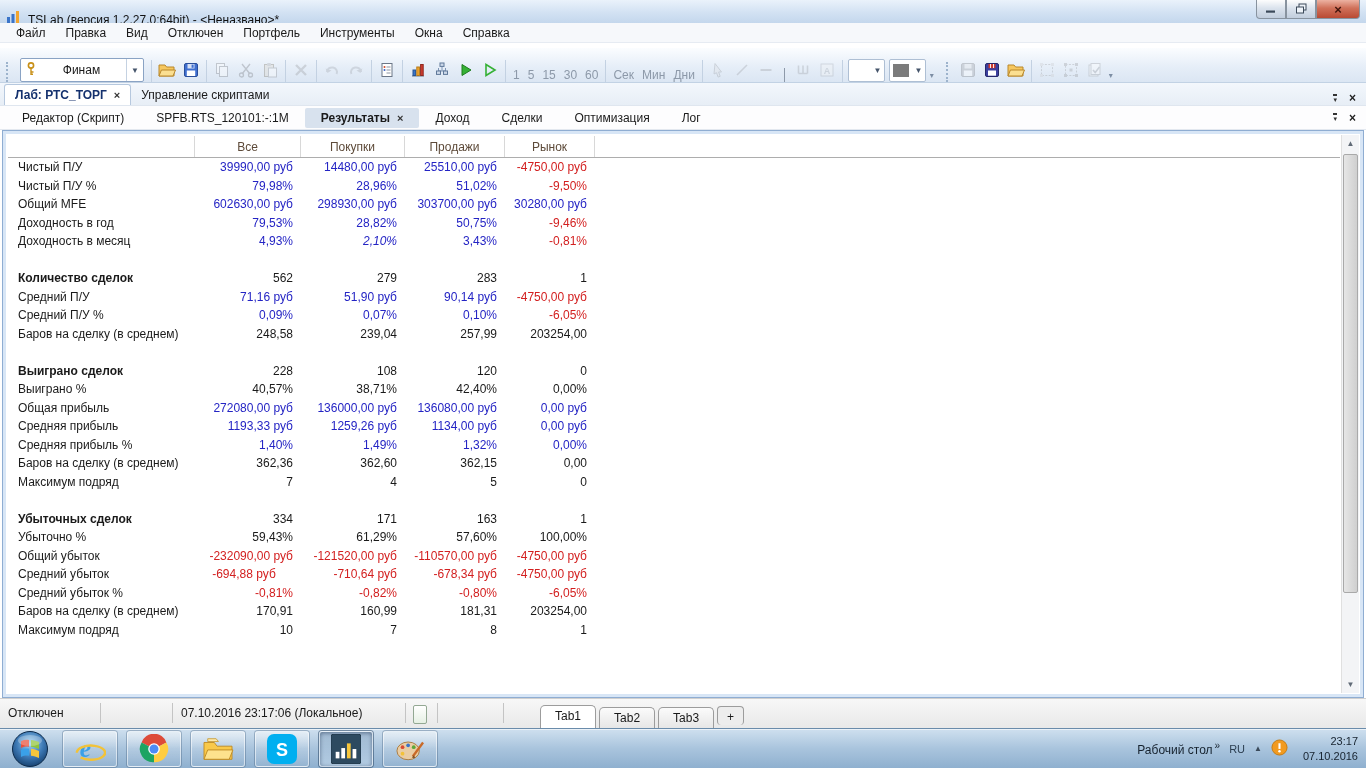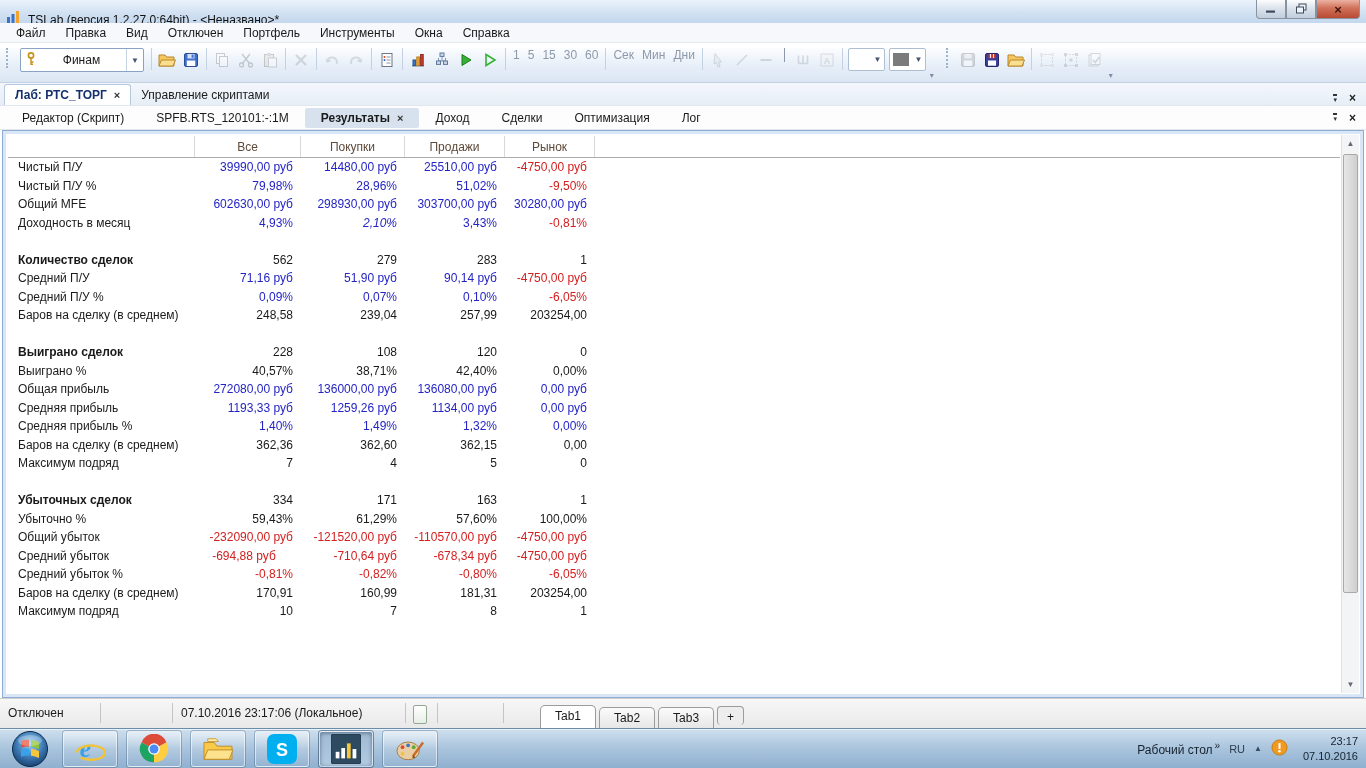--- a/index.html
+++ b/index.html
@@ -20,21 +20,21 @@
 
   
   .menubar{position:absolute;left:0;top:23px;width:100%;height:20px;background:#f6f8fb;
     border-bottom:1px solid #e6ebf2;display:flex;align-items:center;padding-left:6px;box-sizing:border-box;}
   .menu-item{padding:2px 10px;}
 
   
   .toolbar{position:absolute;left:0;top:48px;width:100%;height:35px;
     background:linear-gradient(#fbfdff,#e6eef8 55%,#dbe6f3);border-bottom:1px solid #c2d2e4;
     display:flex;align-items:center;padding:0 4px;box-sizing:border-box;}
-  .tb-group{display:flex;align-items:flex-start;height:100%;}
+  .tb-group{display:flex;align-items:flex-end;height:100%;}
   .grip{width:3px;height:20px;border-left:2px dotted #9db3cc;margin:0 5px 0 2px;}
   .tool-btn{width:24px;height:24px;display:flex;align-items:center;justify-content:center;border-radius:2px;}
   .tool-btn.disabled{opacity:.38;filter:grayscale(70%);}
   .tsep{width:1px;height:22px;background:#c3d1e2;margin:0 3px;}
   .tsep.dark{background:#8d99a9;height:14px;margin:0 6px;}
   .combo{display:flex;align-items:center;width:122px;height:22px;background:#fff;
     border:1px solid #8aa3c4;border-radius:2px;margin:0 4px;}
   .combo .lbl{flex:1;text-align:center;}
   .combo .dd{width:16px;height:100%;display:flex;align-items:center;justify-content:center;
     border-left:1px solid #c5d2e2;font-size:8px;color:#45556b;}
@@ -436,20 +436,27 @@
           <div class="tcell val" style="color: rgb(211, 32, 32);">-9,50%</div>
         </div>
         <div class="trow">
           <div class="tcell label">Общий MFE</div>
           <div class="tcell val" style="color: rgb(36, 36, 196);">602630,00 руб</div>
           <div class="tcell val" style="color: rgb(36, 36, 196);">298930,00 руб</div>
           <div class="tcell val" style="color: rgb(36, 36, 196);">303700,00 руб</div>
           <div class="tcell val" style="color: rgb(36, 36, 196);">30280,00 руб</div>
         </div>
         <div class="trow">
+          <div class="tcell label">Доходность в год</div>
+          <div class="tcell val" style="color: rgb(36, 36, 196);">79,53%</div>
+          <div class="tcell val" style="color: rgb(36, 36, 196);">28,82%</div>
+          <div class="tcell val" style="color: rgb(36, 36, 196);">50,75%</div>
+          <div class="tcell val" style="color: rgb(211, 32, 32);">-9,46%</div>
+        </div>
+        <div class="trow">
           <div class="tcell label">Доходность в месяц</div>
           <div class="tcell val" style="color: rgb(36, 36, 196);">4,93%</div>
           <div class="tcell val" style="color: rgb(36, 36, 196); font-style: italic;">2,10%</div>
           <div class="tcell val" style="color: rgb(36, 36, 196);">3,43%</div>
           <div class="tcell val" style="color: rgb(211, 32, 32);">-0,81%</div>
         </div>
         <div class="trow spacer"></div>
         <div class="trow">
           <div class="tcell label" style="font-weight: bold;">Количество сделок</div>
           <div class="tcell val" style="color: rgb(26, 26, 26);">562</div>

